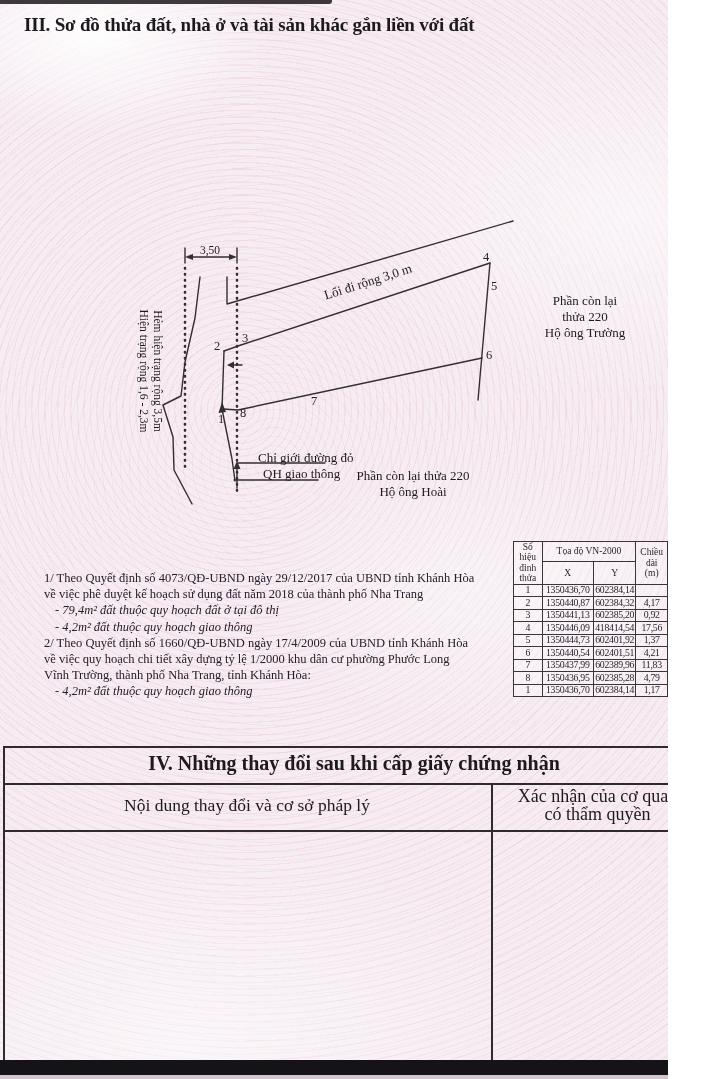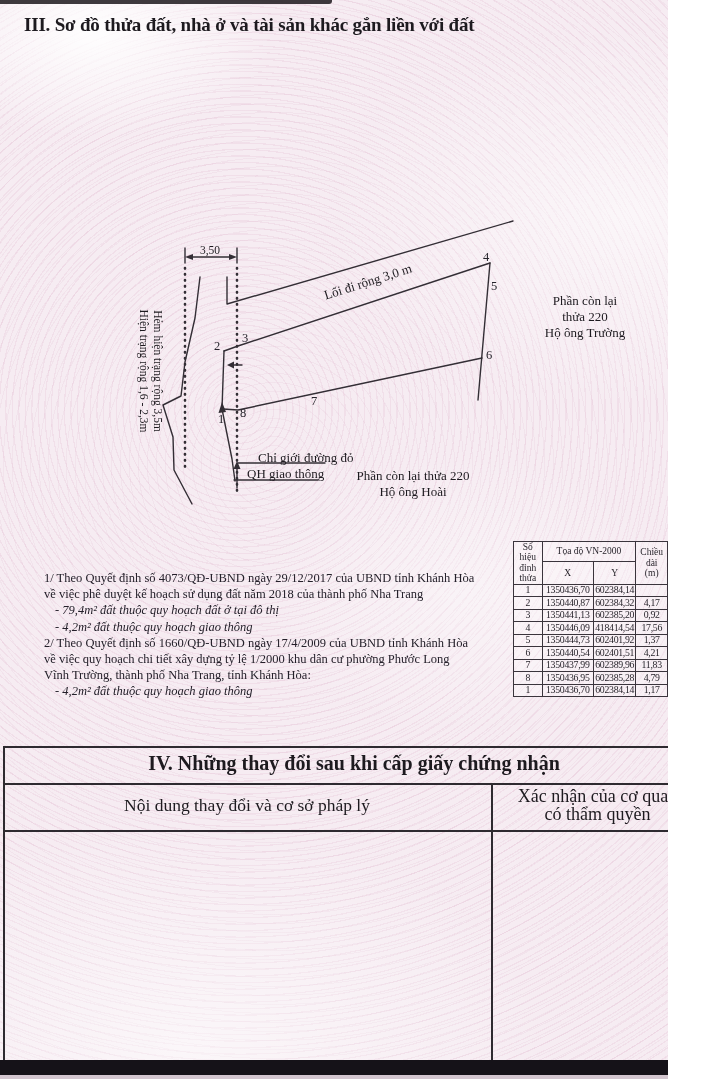--- a/index.html
+++ b/index.html
@@ -29,21 +29,21 @@
   .north-label{left:681px;top:78px;font-size:17px;font-weight:bold;background:rgba(246,236,242,0.6);padding:0 1px;}
 
   .vtx{position:absolute;transform:translate(-50%,-50%);font-size:12.5px;color:#25222a;}
   .dim-label{left:210px;top:250px;transform:translate(-50%,-50%);font-size:11.5px;}
   .path-label{left:368px;top:282px;transform:translate(-50%,-50%) rotate(-17.5deg);font-size:13px;white-space:nowrap;}
   .alley-label{left:151px;top:371px;transform:translate(-50%,-50%) rotate(90deg);font-size:11.5px;line-height:14px;
     white-space:pre-line;text-align:center;}
   .neigh-top{left:585px;top:317px;transform:translate(-50%,-50%);font-size:13px;line-height:16px;text-align:center;white-space:pre-line;}
   .neigh-bottom{left:413px;top:483px;transform:translate(-50%,-50%);font-size:13px;line-height:15.5px;text-align:center;white-space:pre-line;}
   .redline-label{left:240px;top:450px;font-size:13px;white-space:nowrap;margin-left:18px;}
-  .traffic-label{left:234px;top:466px;font-size:13px;white-space:nowrap;padding-left:13px;}
+  .traffic-label{left:234px;top:466px;font-size:13px;white-space:nowrap;padding-left:29px;}
 
   .notes{left:44px;top:570px;width:475px;font-size:12.5px;line-height:16.2px;color:#24202a;}
   .note-line{white-space:nowrap;}
   .note-line.indent{padding-left:11px;font-style:italic;}
 
   table.coord{position:absolute;left:513px;top:541px;border-collapse:collapse;table-layout:fixed;
     font-size:10px;color:#221f26;background:rgba(255,255,255,0.25);}
   table.coord th,table.coord td{border:1px solid #3a343c;padding:0;text-align:center;line-height:1.05;
     overflow:hidden;white-space:nowrap;}
   table.coord th{font-weight:normal;font-size:9.5px;white-space:pre-line;line-height:1.1;}

